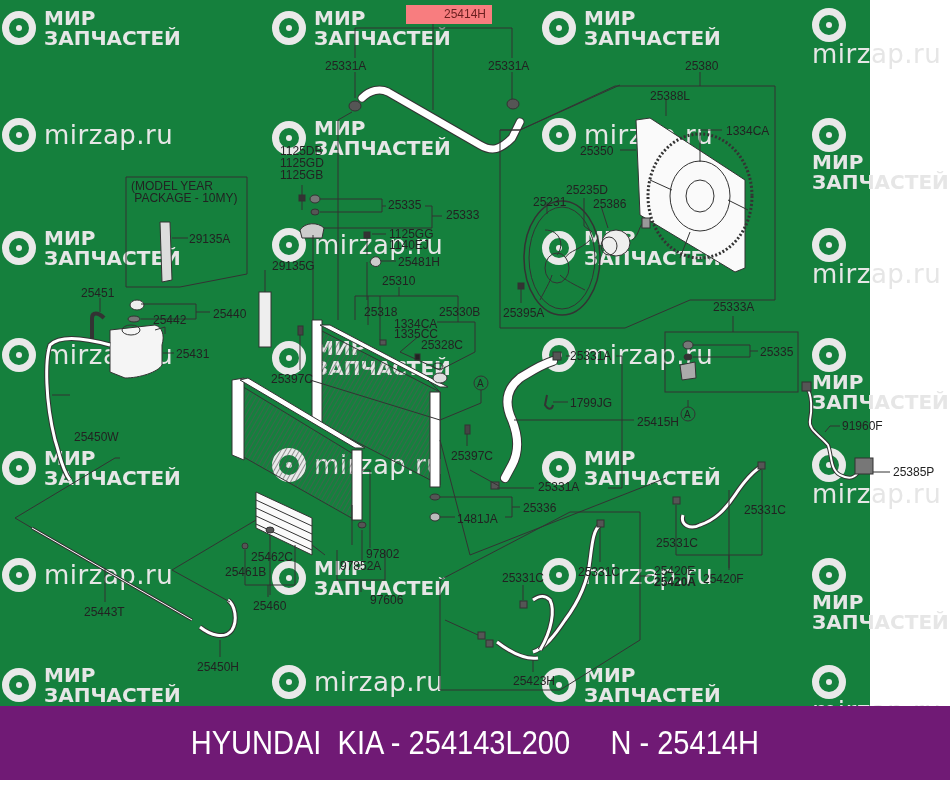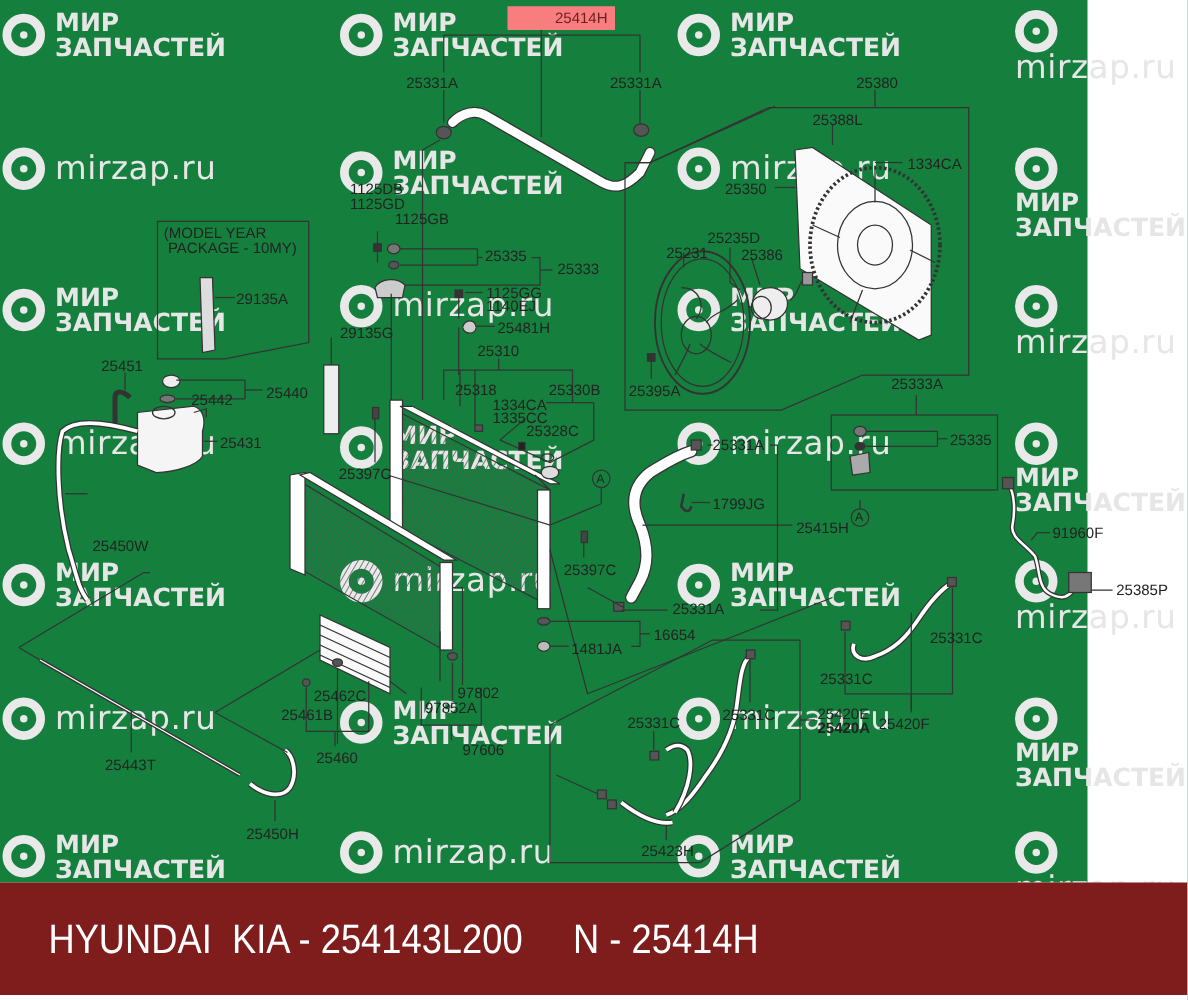--- a/index.html
+++ b/index.html
@@ -5,21 +5,21 @@
   html, body { margin:0; padding:0; background:#ffffff; }
   body { width:950px; height:800px; position:relative; overflow:hidden; font-family:"Liberation Sans", sans-serif; }
   #diagram { position:absolute; left:0; top:0; width:870px; height:706px; background:#15803d; }
   .wm { position:absolute; color:#e6e6e6; font-family:"DejaVu Sans", sans-serif; font-weight:bold; font-size:20px; line-height:20px; pointer-events:none; }
   .wm .pin { display:inline-block; width:34px; height:34px; border:7px solid #e9e9e9; border-radius:50%; box-sizing:border-box; vertical-align:middle; margin-right:8px; position:relative; }
   .wm .pin::after { content:""; position:absolute; left:7px; top:7px; width:6px; height:6px; border-radius:50%; background:#e9e9e9; }
   .wm .txt { display:inline-block; vertical-align:middle; }
   .wm.site .txt { font-size:26px; font-weight:normal; letter-spacing:0.5px; }
   .lbl { position:absolute; font-size:12px; color:#222; white-space:nowrap; line-height:13px; font-family:"Liberation Sans", sans-serif; }
   .hl { background:#f87d7f; color:#6b1f1f; padding:3px 6px; }
-  .footer { position:absolute; left:0; top:706px; width:950px; height:90px; background:#7f1d1d; display:flex; align-items:center; justify-content:flex-start; }
+  .footer { position:absolute; left:0; top:706px; width:950px; height:74px; background:#701a75; display:flex; align-items:center; justify-content:center; }
   .footer span { color:#fff; font-family:"Liberation Sans", sans-serif; font-size:33px; letter-spacing:0px; transform:scaleX(0.88); white-space:pre; }
   svg { position:absolute; left:0; top:0; }
 </style>
 </head>
 <body>
 
 <div id="diagram">
 
   <div class="wm" style="left:2px;top:8px;"><span class="pin"></span><span class="txt"><span>МИР</span><br><span>ЗАПЧАСТЕЙ</span></span></div>
   <div class="wm" style="left:272px;top:8px;"><span class="pin"></span><span class="txt"><span>МИР</span><br><span>ЗАПЧАСТЕЙ</span></span></div>
@@ -294,21 +294,21 @@
   <div id="labels">
       <div class="lbl hl" style="left: 406px; top: 5px; padding-left: 38px;">25414H</div>
       <div class="lbl" style="left: 325px; top: 60px;">25331A</div>
       <div class="lbl" style="left: 488px; top: 60px;">25331A</div>
       <div class="lbl" style="left: 685px; top: 60px;">25380</div>
       <div class="lbl" style="left: 650px; top: 90px;">25388L</div>
       <div class="lbl" style="left: 726px; top: 125px;">1334CA</div>
       <div class="lbl" style="left: 580px; top: 145px;">25350</div>
       <div class="lbl" style="left: 280px; top: 145px;">1125DB</div>
       <div class="lbl" style="left: 280px; top: 157px;">1125GD</div>
-      <div class="lbl" style="left: 280px; top: 169px; margin-left: 36px;">1125GB</div>
+      <div class="lbl" style="left: 280px; top: 169px;">1125GB</div>
       <div class="lbl" style="left: 566px; top: 184px;">25235D</div>
       <div class="lbl" style="left: 533px; top: 196px;">25231</div>
       <div class="lbl" style="left: 593px; top: 198px;">25386</div>
       <div class="lbl" style="left: 388px; top: 199px;">25335</div>
       <div class="lbl" style="left: 446px; top: 209px;">25333</div>
       <div class="lbl" style="left: 189px; top: 233px;">29135A</div>
       <div class="lbl" style="left: 389px; top: 228px;">1125GG</div>
       <div class="lbl" style="left: 389px; top: 239px;">1140EJ</div>
       <div class="lbl" style="left: 398px; top: 256px;">25481H</div>
       <div class="lbl" style="left: 243px; top: 260px; margin-left: 29px;">29135G</div>
@@ -327,21 +327,21 @@
       <div class="lbl" style="left: 760px; top: 346px;">25335</div>
       <div class="lbl" style="left: 176px; top: 348px;">25431</div>
       <div class="lbl" style="left: 271px; top: 373px;">25397C</div>
       <div class="lbl" style="left: 74px; top: 389px; margin-top: 42px;">25450W</div>
       <div class="lbl" style="left: 570px; top: 397px;">1799JG</div>
       <div class="lbl" style="left: 637px; top: 416px;">25415H</div>
       <div class="lbl" style="left: 842px; top: 420px;">91960F</div>
       <div class="lbl" style="left: 451px; top: 450px;">25397C</div>
       <div class="lbl" style="left: 893px; top: 466px;">25385P</div>
       <div class="lbl" style="left: 538px; top: 481px;">25331A</div>
-      <div class="lbl" style="left: 523px; top: 502px;">16654</div>
+      <div class="lbl" style="left: 523px; top: 502px;">25336</div>
       <div class="lbl" style="left: 744px; top: 504px;">25331C</div>
       <div class="lbl" style="left: 457px; top: 513px;">1481JA</div>
       <div class="lbl" style="left: 656px; top: 537px;">25331C</div>
       <div class="lbl" style="left: 366px; top: 548px;">97802</div>
       <div class="lbl" style="left: 251px; top: 551px;">25462C</div>
       <div class="lbl" style="left: 654px; top: 565px;">25420E</div>
       <div class="lbl" style="left: 654px; top: 576px; font-weight: bold;">25420A</div>
       <div class="lbl" style="left: 703px; top: 573px;">25420F</div>
       <div class="lbl" style="left: 340px; top: 560px;">97852A</div>
       <div class="lbl" style="left: 225px; top: 566px;">25461B</div>

